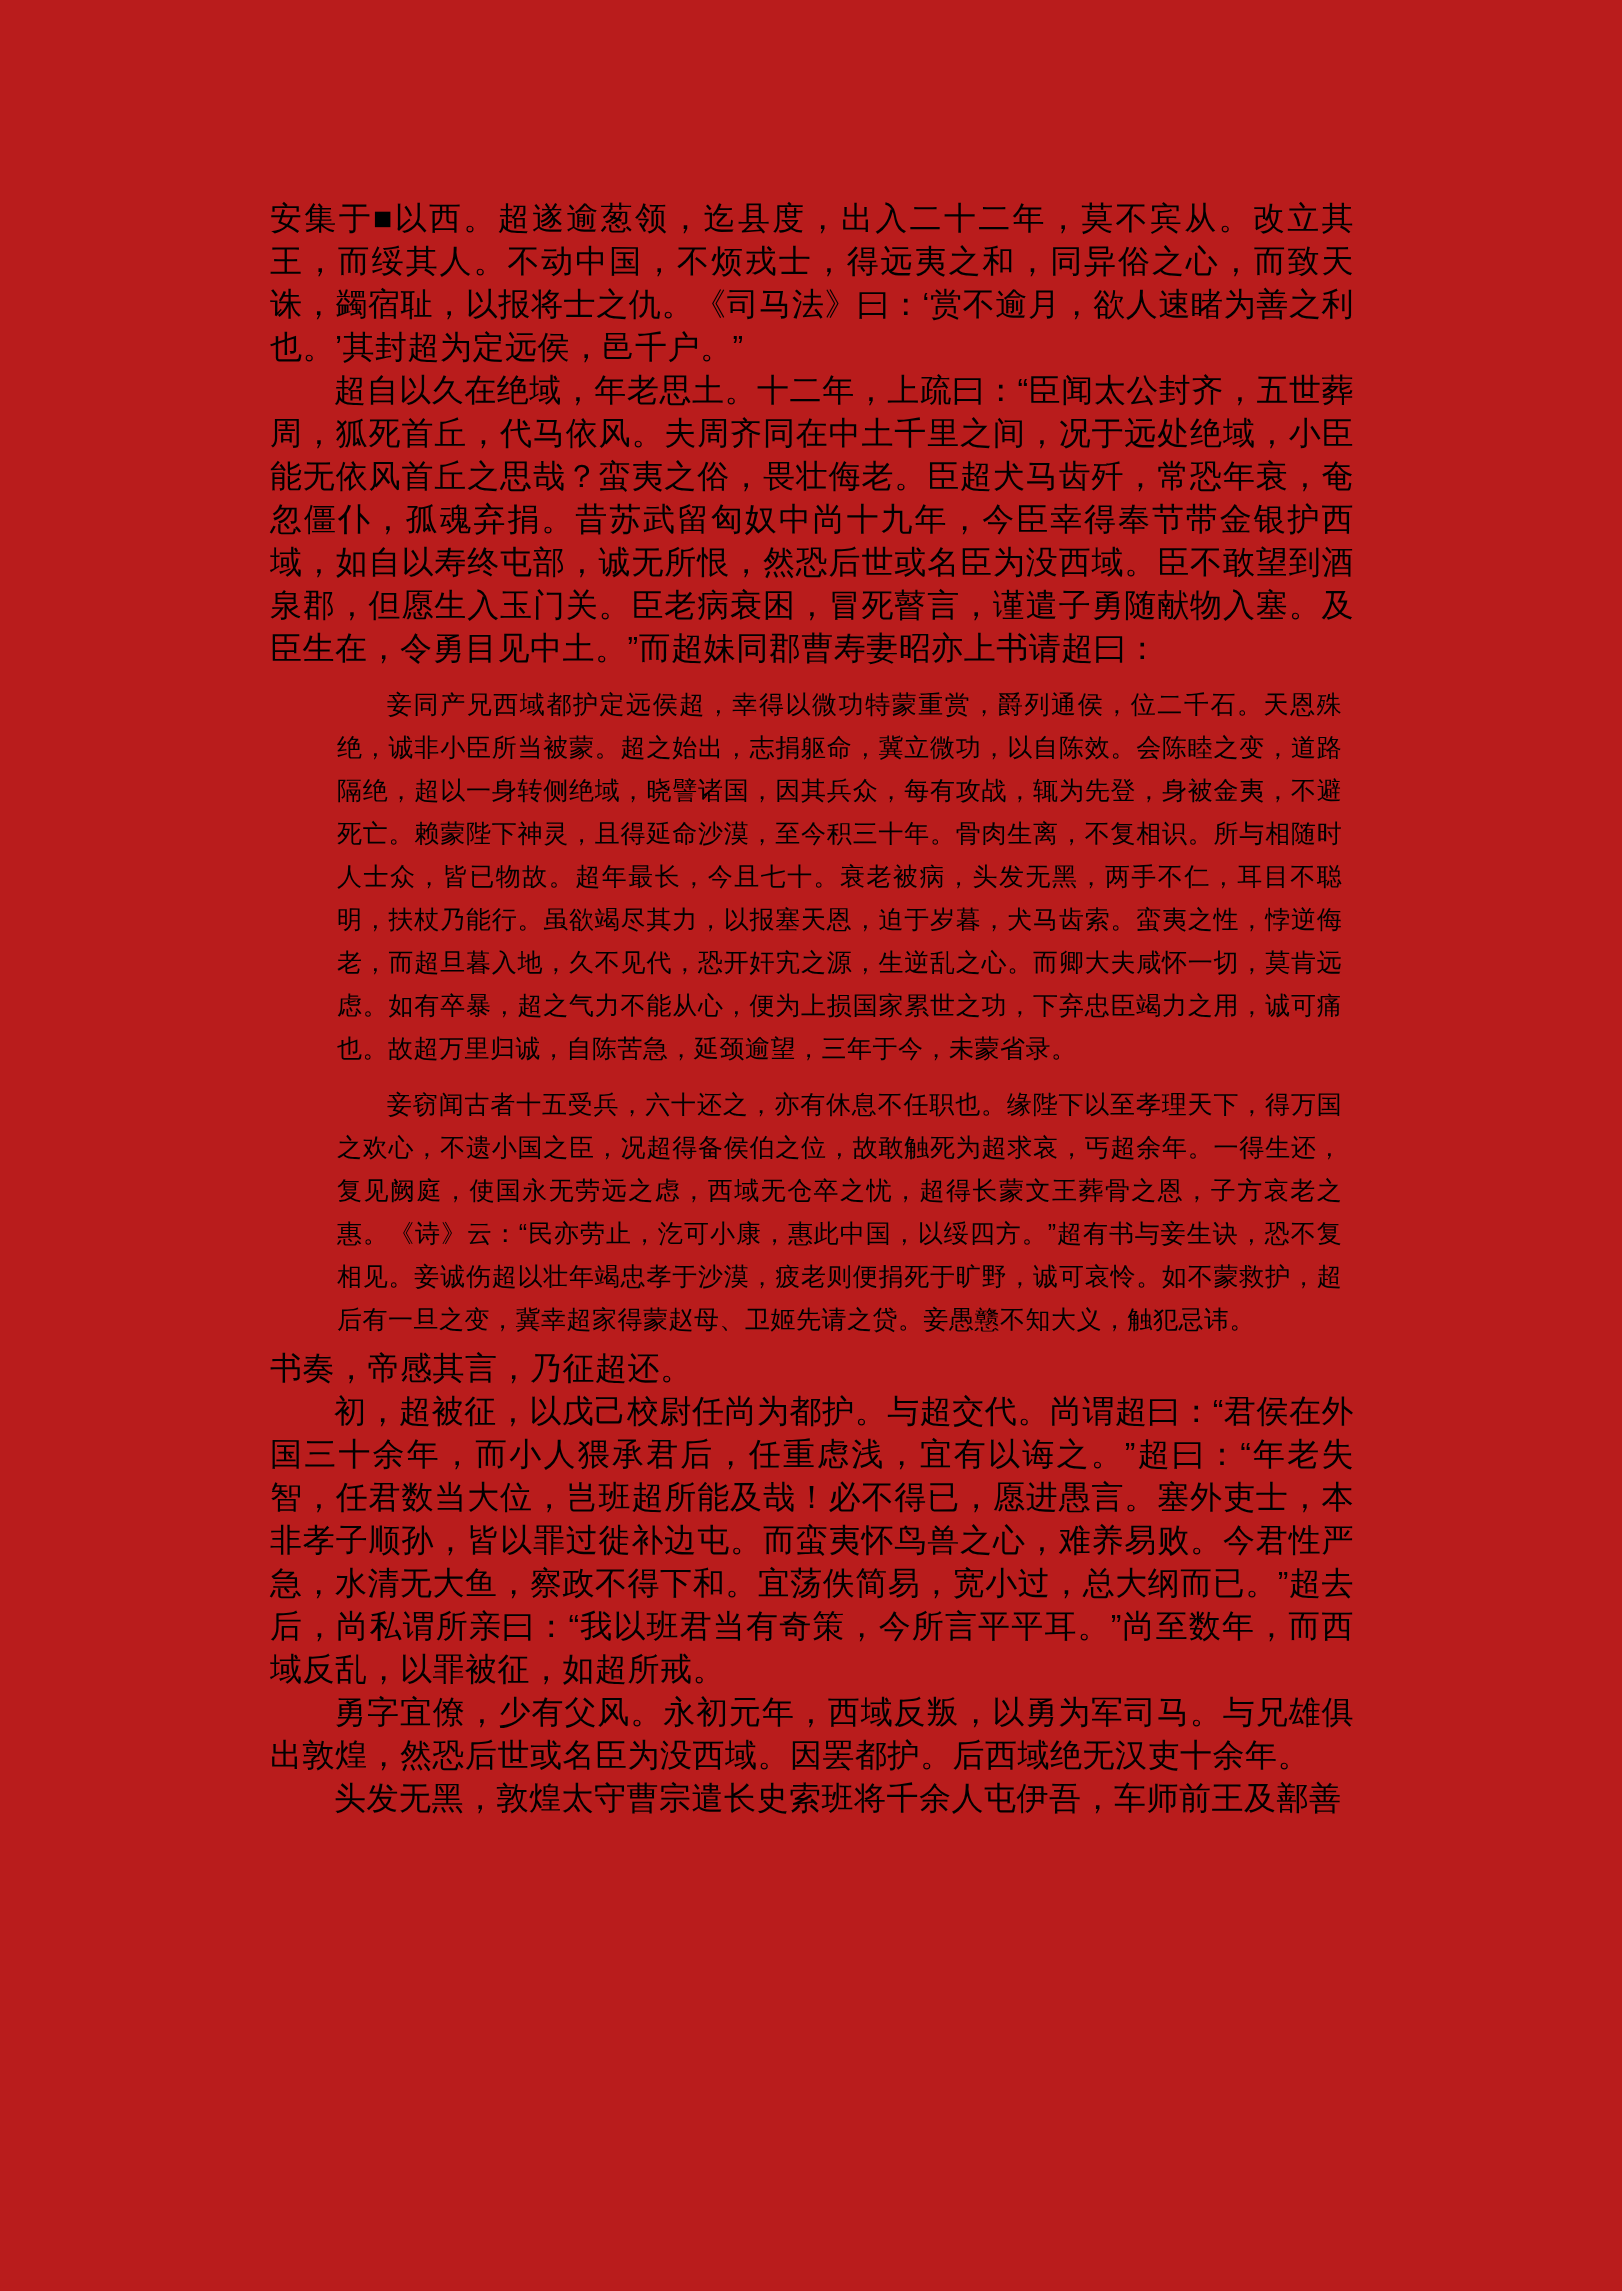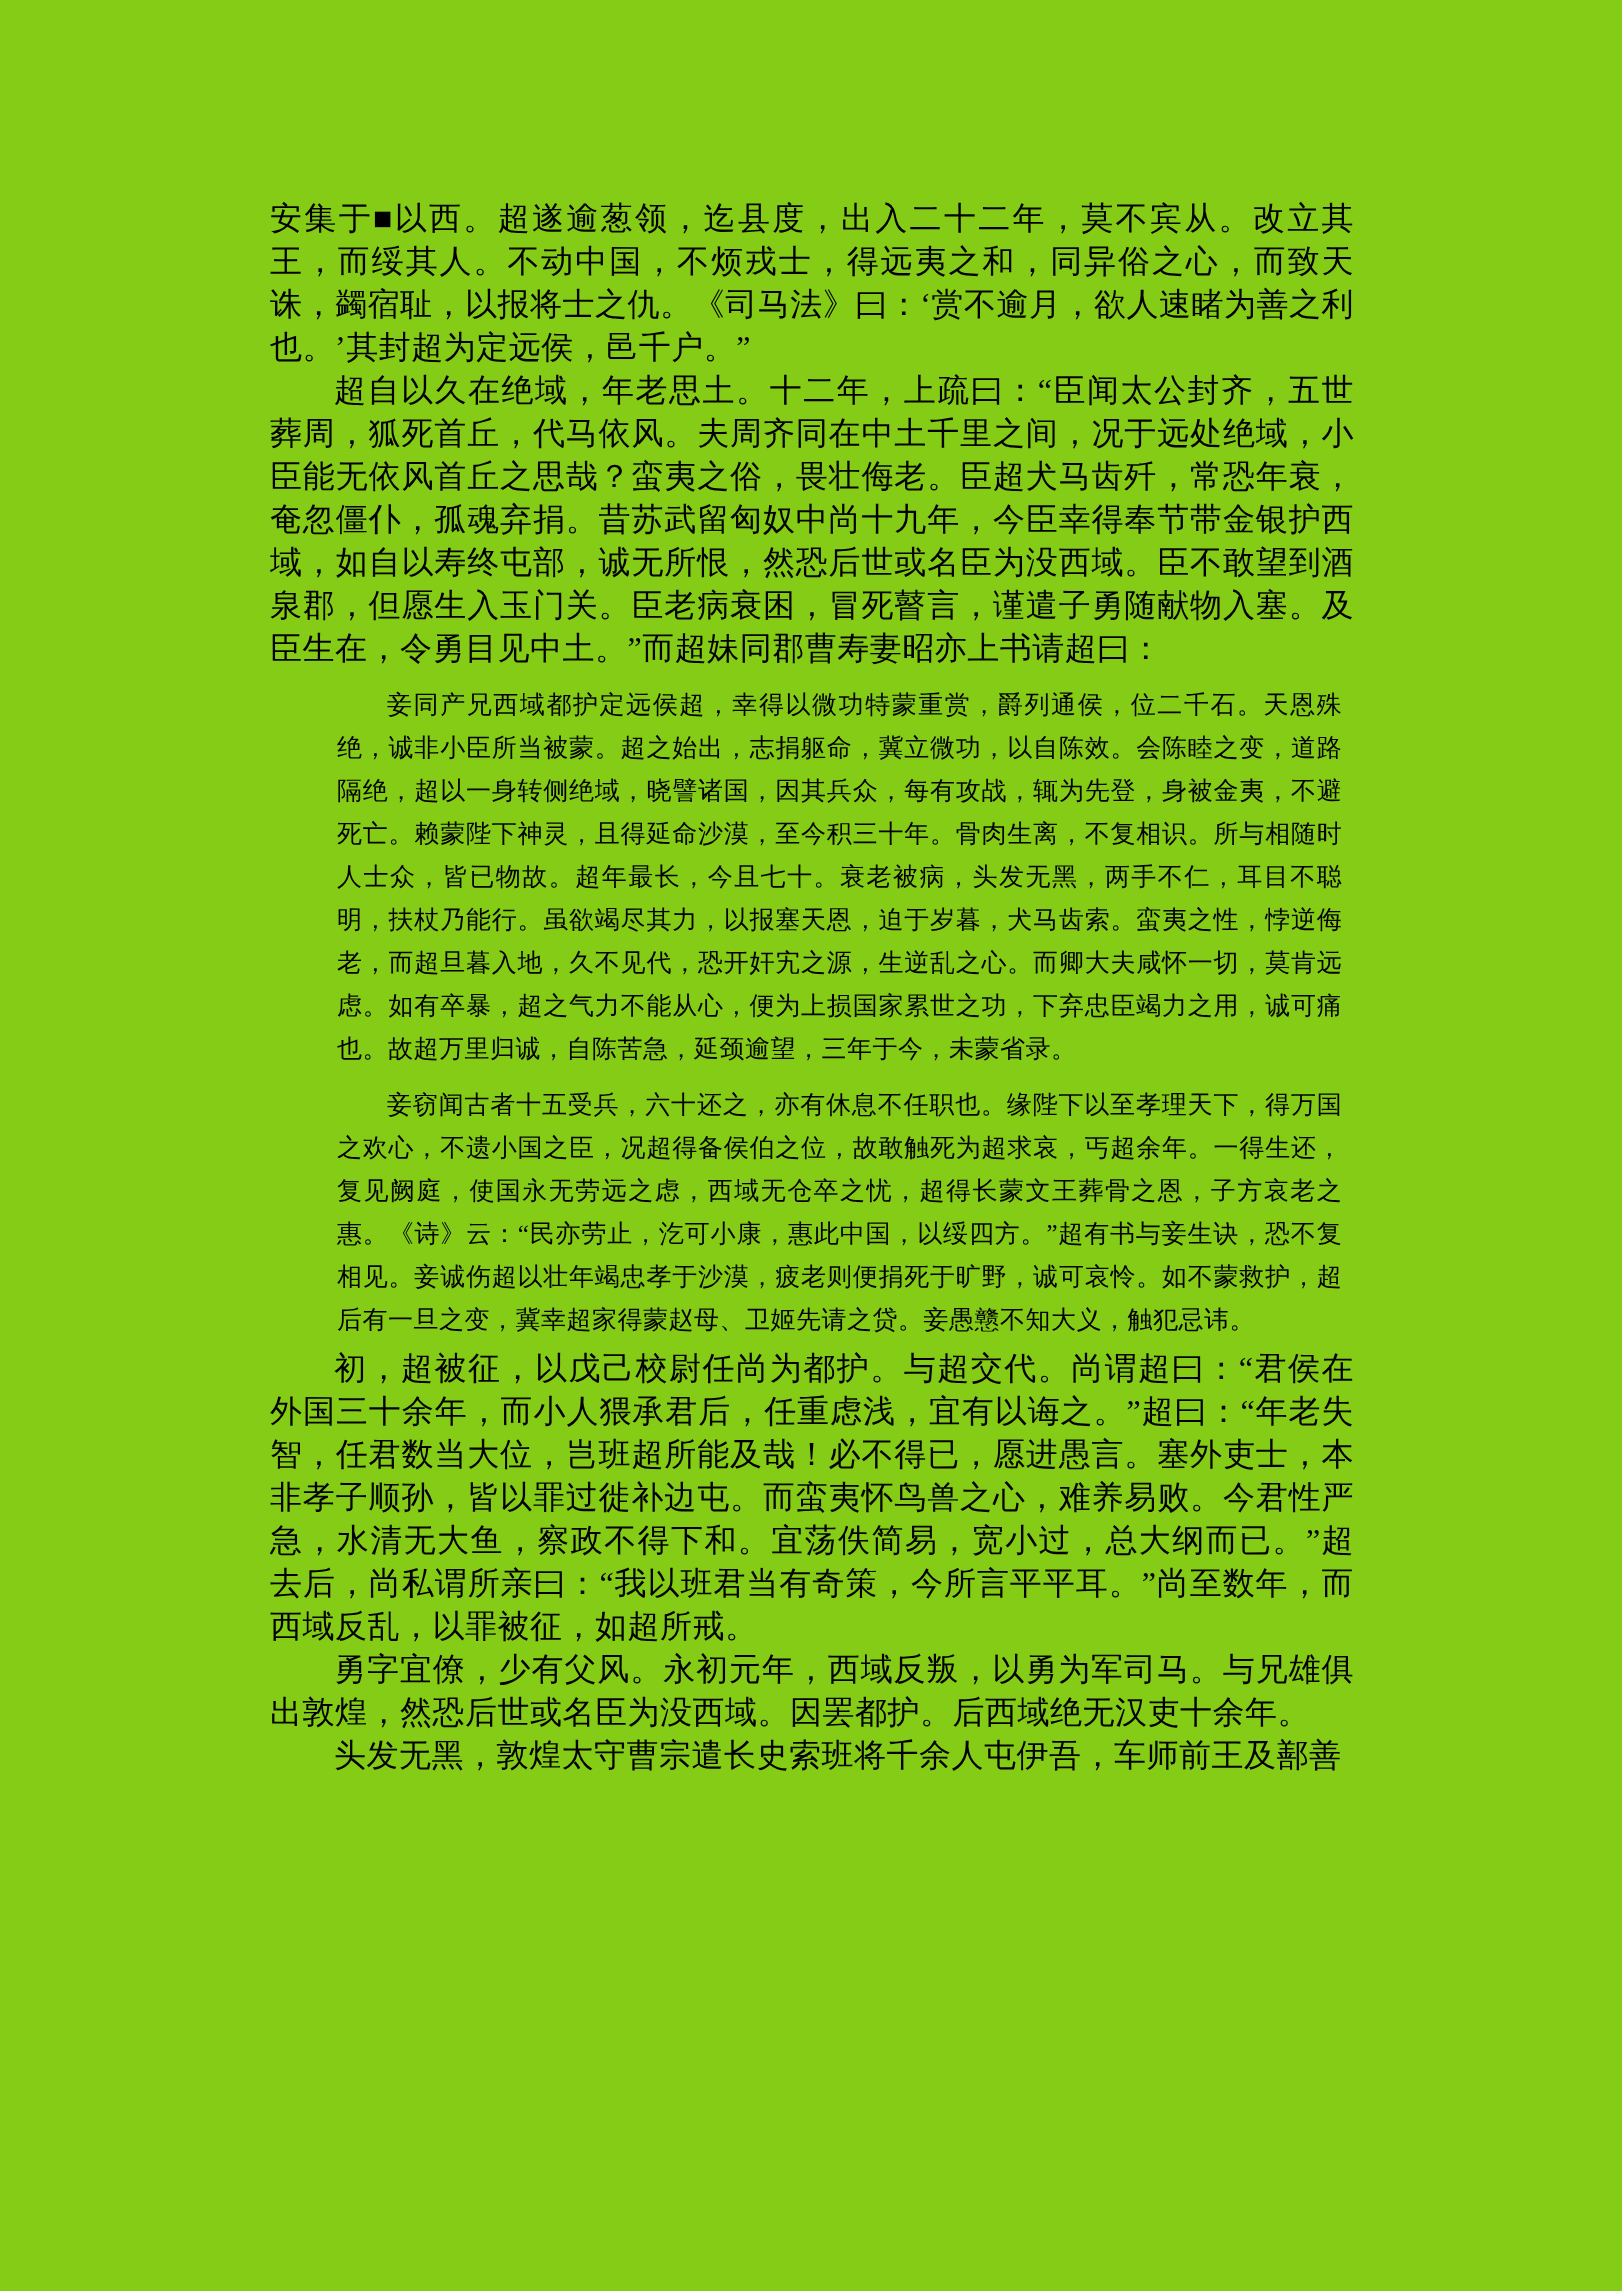--- a/index.html
+++ b/index.html
@@ -4,23 +4,23 @@
 <style>
   html, body {
     margin: 0;
     padding: 0;
     background: #ffffff;
   }
   .page {
     position: relative;
     width: 1622px;
     height: 2292px;
-    background: #84cc16;
+    background: #b91c1c;
     color: #000000;
-    font-family: Liberation Serif, serif;
+    font-family: Liberation Sans, sans-serif;
     overflow: hidden;
   }
   .content {
     position: absolute;
     left: 270px;
     top: 197px;
     width: 1084px;
   }
   .content p {
     margin: 0;
@@ -53,18 +53,19 @@
 </style>
 </head>
 <body>
 
 <div class="page">
   <div class="content">
     <p class="body-para">安集于■以西。超遂逾葱领，迄县度，出入二十二年，莫不宾从。改立其王，而绥其人。不动中国，不烦戎士，得远夷之和，同异俗之心，而致天诛，蠲宿耻，以报将士之仇。《司马法》曰：‘赏不逾月，欲人速睹为善之利也。’其封超为定远侯，邑千户。”</p>
     <p class="body-para indent">超自以久在绝域，年老思土。十二年，上疏曰：“臣闻太公封齐，五世葬周，狐死首丘，代马依风。夫周齐同在中土千里之间，况于远处绝域，小臣能无依风首丘之思哉？蛮夷之俗，畏壮侮老。臣超犬马齿歼，常恐年衰，奄忽僵仆，孤魂弃捐。昔苏武留匈奴中尚十九年，今臣幸得奉节带金银护西域，如自以寿终屯部，诚无所恨，然恐后世或名臣为没西域。臣不敢望到酒泉郡，但愿生入玉门关。臣老病衰困，冒死瞽言，谨遣子勇随献物入塞。及臣生在，令勇目见中土。”而超妹同郡曹寿妻昭亦上书请超曰：</p>
     <p class="quote-para first-quote">妾同产兄西域都护定远侯超，幸得以微功特蒙重赏，爵列通侯，位二千石。天恩殊绝，诚非小臣所当被蒙。超之始出，志捐躯命，冀立微功，以自陈效。会陈睦之变，道路隔绝，超以一身转侧绝域，晓譬诸国，因其兵众，每有攻战，辄为先登，身被金夷，不避死亡。赖蒙陛下神灵，且得延命沙漠，至今积三十年。骨肉生离，不复相识。所与相随时人士众，皆已物故。超年最长，今且七十。衰老被病，头发无黑，两手不仁，耳目不聪明，扶杖乃能行。虽欲竭尽其力，以报塞天恩，迫于岁暮，犬马齿索。蛮夷之性，悖逆侮老，而超旦暮入地，久不见代，恐开奸宄之源，生逆乱之心。而卿大夫咸怀一切，莫肯远虑。如有卒暴，超之气力不能从心，便为上损国家累世之功，下弃忠臣竭力之用，诚可痛也。故超万里归诚，自陈苦急，延颈逾望，三年于今，未蒙省录。</p>
     <p class="quote-para second-quote">妾窃闻古者十五受兵，六十还之，亦有休息不任职也。缘陛下以至孝理天下，得万国之欢心，不遗小国之臣，况超得备侯伯之位，故敢触死为超求哀，丐超余年。一得生还，复见阙庭，使国永无劳远之虑，西域无仓卒之忧，超得长蒙文王葬骨之恩，子方哀老之惠。《诗》云：“民亦劳止，汔可小康，惠此中国，以绥四方。”超有书与妾生诀，恐不复相见。妾诚伤超以壮年竭忠孝于沙漠，疲老则便捐死于旷野，诚可哀怜。如不蒙救护，超后有一旦之变，冀幸超家得蒙赵母、卫姬先请之贷。妾愚戆不知大义，触犯忌讳。</p>
+    <p class="body-para">书奏，帝感其言，乃征超还。</p>
     <p class="body-para indent">初，超被征，以戊己校尉任尚为都护。与超交代。尚谓超曰：“君侯在外国三十余年，而小人猥承君后，任重虑浅，宜有以诲之。”超曰：“年老失智，任君数当大位，岂班超所能及哉！必不得已，愿进愚言。塞外吏士，本非孝子顺孙，皆以罪过徙补边屯。而蛮夷怀鸟兽之心，难养易败。今君性严急，水清无大鱼，察政不得下和。宜荡佚简易，宽小过，总大纲而已。”超去后，尚私谓所亲曰：“我以班君当有奇策，今所言平平耳。”尚至数年，而西域反乱，以罪被征，如超所戒。</p>
     <p class="body-para indent">勇字宜僚，少有父风。永初元年，西域反叛，以勇为军司马。与兄雄俱出敦煌，然恐后世或名臣为没西域。因罢都护。后西域绝无汉吏十余年。</p>
     <p class="body-para indent">头发无黑，敦煌太守曹宗遣长史索班将千余人屯伊吾，车师前王及鄯善</p>
   </div>
 </div>
 
 
 </body></html>

